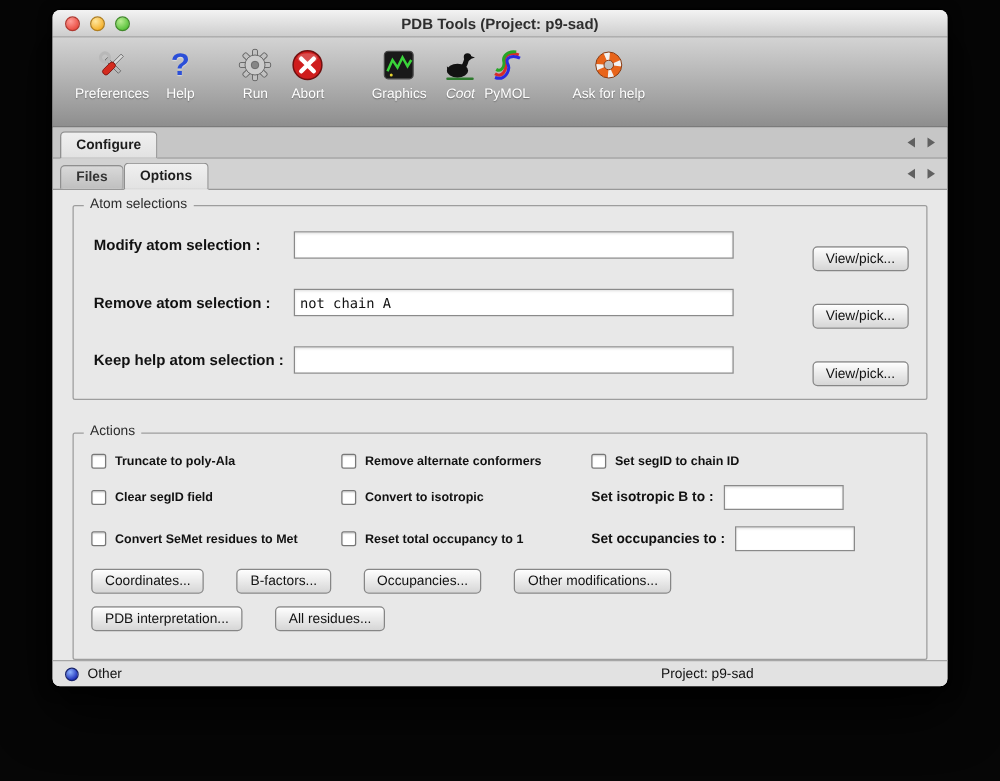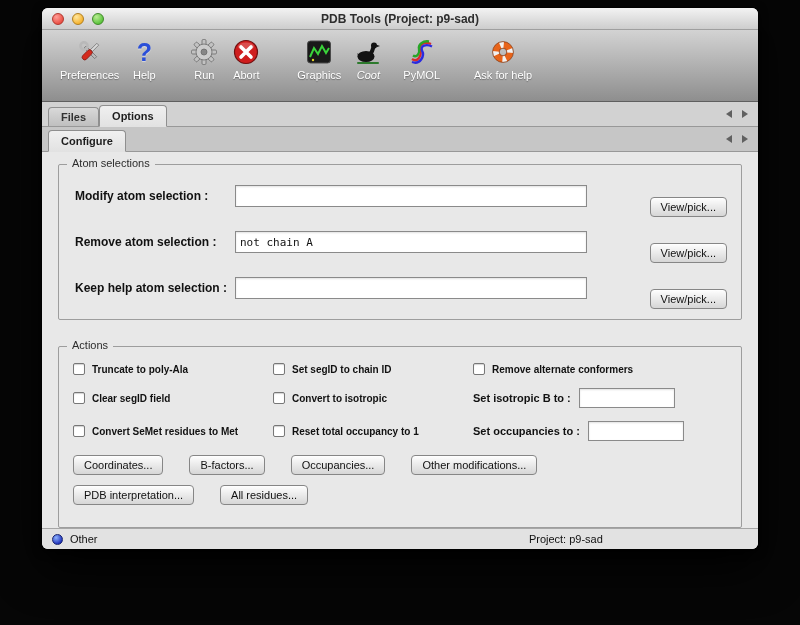--- a/index.html
+++ b/index.html
@@ -40,21 +40,21 @@
     padding: 7px 0 0 18px;
   }
   .tb-item { display: flex; flex-direction: column; align-items: center; cursor: default; }
   .tb-icon { width: 30px; height: 30px; display: flex; align-items: center; justify-content: center; }
   .tb-label { font-size: 11px; color: #ffffff; text-shadow: 0 1px 1px rgba(0,0,0,0.35); margin-top: 2px; white-space: nowrap; }
   .g-help { margin-left: 10px; }
   .g-run { margin-left: 30px; }
   .g-abort { margin-left: 12px; }
   .g-graphics { margin-left: 36px; }
   .g-coot { margin-left: 12px; font-style: italic; }
-  .g-pymol { margin-left: 20px; }
+  .g-pymol { margin-left: 4px; }
   .g-ask { margin-left: 34px; }
   .help-glyph { font-size: 25px; font-weight: bold; color: #2b4fd8; text-shadow: 0 1px 1px rgba(255,255,255,0.5); line-height: 1; }
 
   
   .tabstrip {
     flex: 0 0 25px;
     display: flex; align-items: flex-end;
     padding: 0 10px 0 6px;
     position: relative;
   }
@@ -265,37 +265,37 @@
           <circle cx="14" cy="14" r="7" fill="none" stroke="#f2f2f2" stroke-width="6.5"></circle>
           <circle cx="14" cy="14" r="7" fill="none" stroke="#e8641a" stroke-width="6.5" stroke-dasharray="7.5 3.5" stroke-dashoffset="2" transform="rotate(20,14,14)"></circle>
           <circle cx="14" cy="14" r="10.4" fill="none" stroke="#8a3a10" stroke-width="0.8"></circle>
           <circle cx="14" cy="14" r="3.8" fill="none" stroke="#8a3a10" stroke-width="0.8"></circle>
         </svg>
       </span>
       <span class="tb-label">Ask for help</span>
     </div>
   </div>
 
+  <div class="tabstrip strip1">
+    <div class="tab selected">Configure</div>
+    <div class="tabarrows">
+      <span class="arr-left"></span>
+      <span class="arr-right"></span>
+    </div>
+  </div>
+
   <div class="tabstrip strip2">
     <div class="tab unselected">Files</div>
     <div class="tab selected">Options</div>
     <div class="tabarrows">
       <span class="arr-left"></span>
       <span class="arr-right"></span>
     </div>
   </div>
 
-  <div class="tabstrip strip1">
-    <div class="tab selected">Configure</div>
-    <div class="tabarrows">
-      <span class="arr-left"></span>
-      <span class="arr-right"></span>
-    </div>
-  </div>
-
   <div class="content">
 
     <div class="groupbox gb-selections">
       <span class="gb-title">Atom selections</span>
 
       <div class="sel-row">
         <span class="sel-label">Modify atom selection :</span>
         <input class="sel-input" type="text" value="" style="">
         <button class="btn viewpick">View/pick...</button>
       </div>
@@ -316,25 +316,25 @@
     <div class="groupbox">
       <span class="gb-title">Actions</span>
 
       <div class="act-grid">
         <div class="cb-item">
           <span class="cb-box"></span>
           <span>Truncate to poly-Ala</span>
         </div>
         <div class="cb-item">
           <span class="cb-box"></span>
+          <span>Remove alternate conformers</span>
+        </div>
+        <div class="cb-item">
+          <span class="cb-box"></span>
           <span>Set segID to chain ID</span>
-        </div>
-        <div class="cb-item">
-          <span class="cb-box"></span>
-          <span>Remove alternate conformers</span>
         </div>
 
         <div class="cb-item">
           <span class="cb-box"></span>
           <span>Clear segID field</span>
         </div>
         <div class="cb-item">
           <span class="cb-box"></span>
           <span>Convert to isotropic</span>
         </div>

